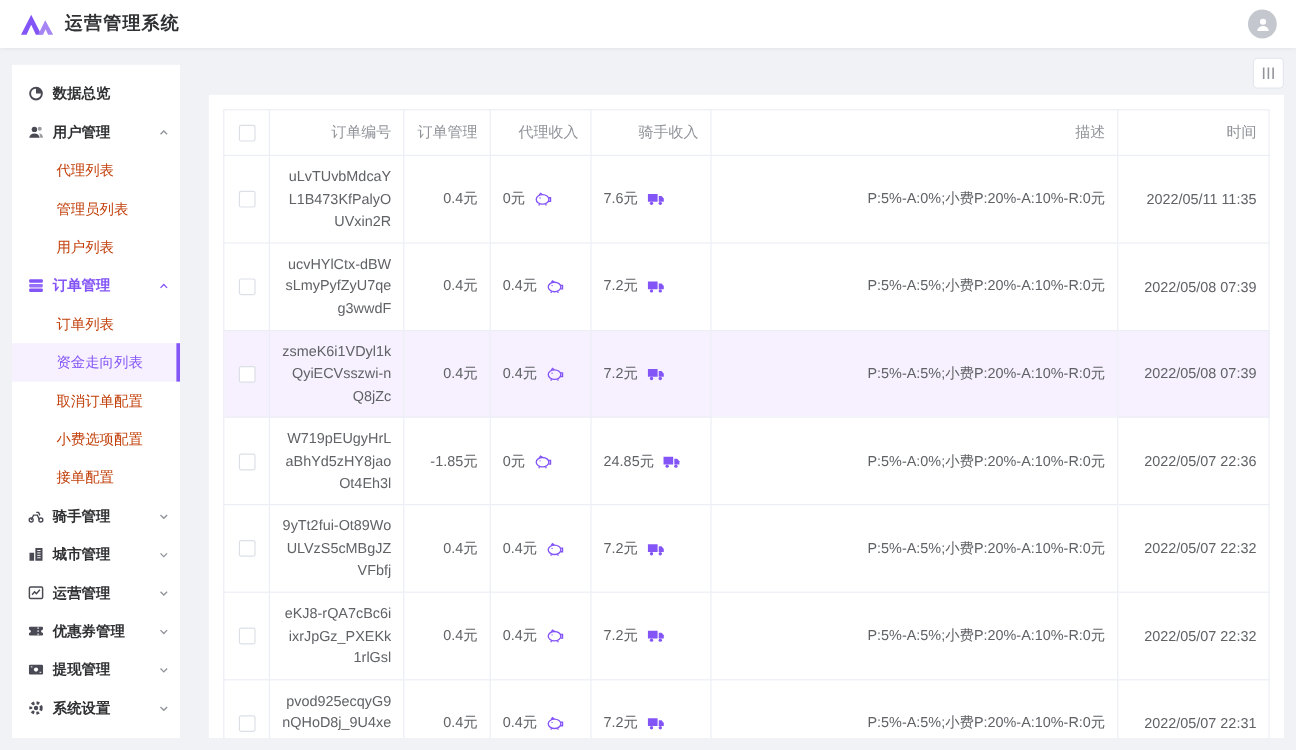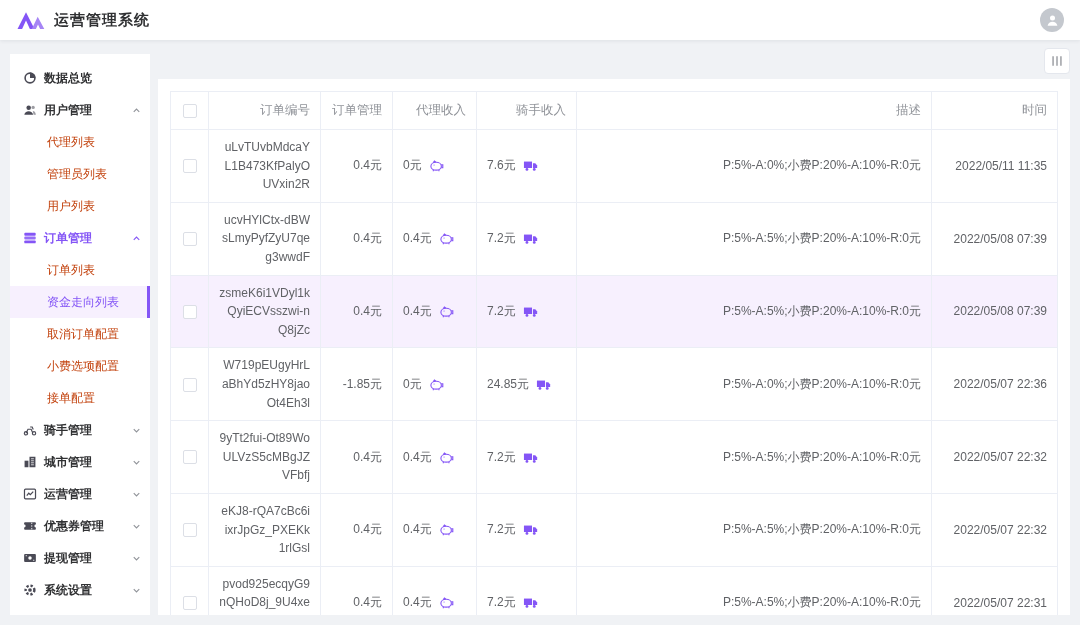--- a/index.html
+++ b/index.html
@@ -4,30 +4,30 @@
 <style>
   *{margin:0;padding:0;box-sizing:border-box}
   html,body{width:1080px;height:625px;overflow:hidden}
   body{background:#f0f2f5;font-family:"Liberation Sans","DejaVu Sans",sans-serif;color:#606266}
   .icon{display:inline-block;flex:none}
   .icon svg{width:100%;height:100%;display:block}
 
   
   .header{height:40px;background:#fff;display:flex;align-items:center;padding:0 16px;
           box-shadow:0 1px 4px rgba(0,21,41,.08);position:relative;z-index:3}
-  .logo{display:flex;align-items:center;gap:8px}
+  .logo{display:flex;align-items:flex-start;gap:8px}
   .logo-mark{width:30px;height:20px}
   .app-title{font-size:15px;font-weight:bold;color:#303133;letter-spacing:1px}
   .header-right{margin-left:auto;display:flex;align-items:center}
   .avatar{width:24px;height:24px;border-radius:50%;background:#c4c8ce;display:flex;
           align-items:center;justify-content:center;cursor:pointer;border:none}
   .avatar .icon{width:15px;height:15px;color:#fff}
 
   
-  .layout{display:flex;gap:8px;height:585px;padding:8px 10px 10px;align-items:stretch}
+  .layout{display:flex;gap:24px;height:585px;padding:8px 10px 10px;align-items:stretch}
 
   
   .sidebar{width:140px;flex:none;background:#fff;margin-top:6px;padding:8px 0;font-size:12px;overflow:hidden}
   .nav-item{display:flex;align-items:center;gap:7px;height:32px;padding:0 8px 0 13px;
             cursor:pointer;color:#303133;font-weight:bold;white-space:nowrap}
   .nav-item .m-icon{width:14px;height:14px;color:#4a4a55}
   .nav-item .arrow{margin-left:auto;width:11px;height:11px;color:#909399}
   .nav-item.active{color:var(--primary)}
   .nav-item.active .m-icon,.nav-item.active .arrow{color:var(--primary)}
   .nav-sub{height:32px;line-height:32px;padding-left:37px;color:#c2410c;cursor:pointer;white-space:nowrap}

